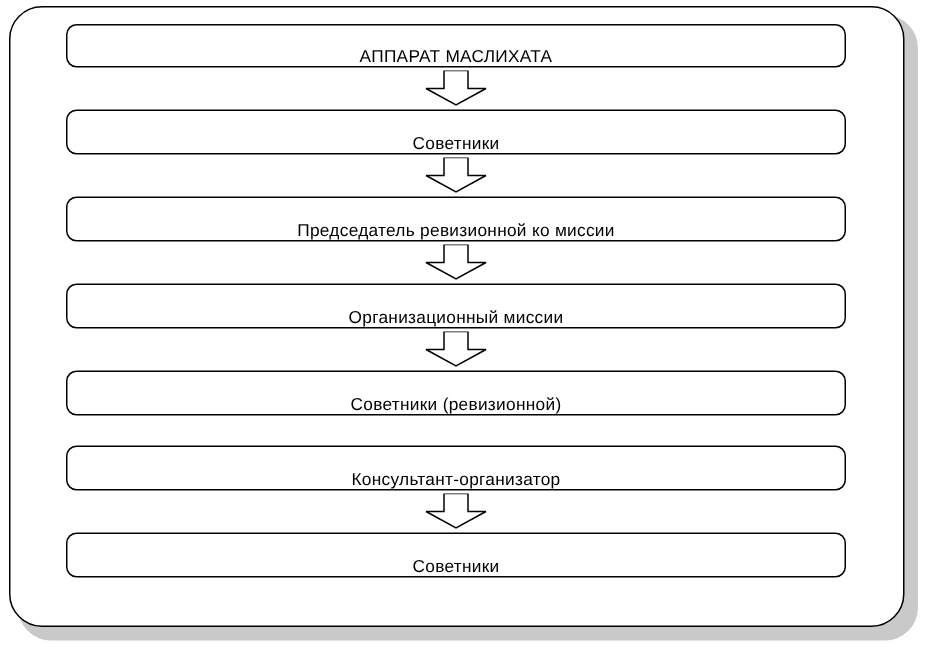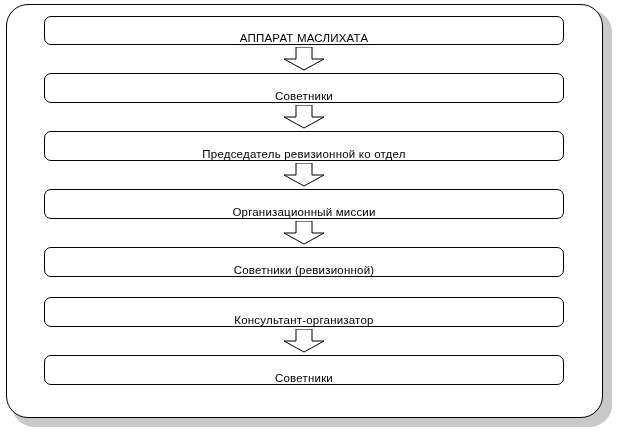--- a/index.html
+++ b/index.html
@@ -111,21 +111,21 @@
 
     <div class="gap">
       <span class="arrow">
         <svg width="44" height="24" viewBox="0 0 44 24">
           <polygon points="14,0 30,0 30,12 42,12 22,23 2,12 14,12" fill="#ffffff" stroke="#000000" stroke-width="1"></polygon>
         </svg>
       </span>
     </div>
 
     <div class="node">
-      <span>Председатель ревизионной ко отдел</span>
+      <span>Председатель ревизионной ко миссии</span>
     </div>
 
     <div class="gap">
       <span class="arrow">
         <svg width="44" height="24" viewBox="0 0 44 24">
           <polygon points="14,0 30,0 30,12 42,12 22,23 2,12 14,12" fill="#ffffff" stroke="#000000" stroke-width="1"></polygon>
         </svg>
       </span>
     </div>
 

